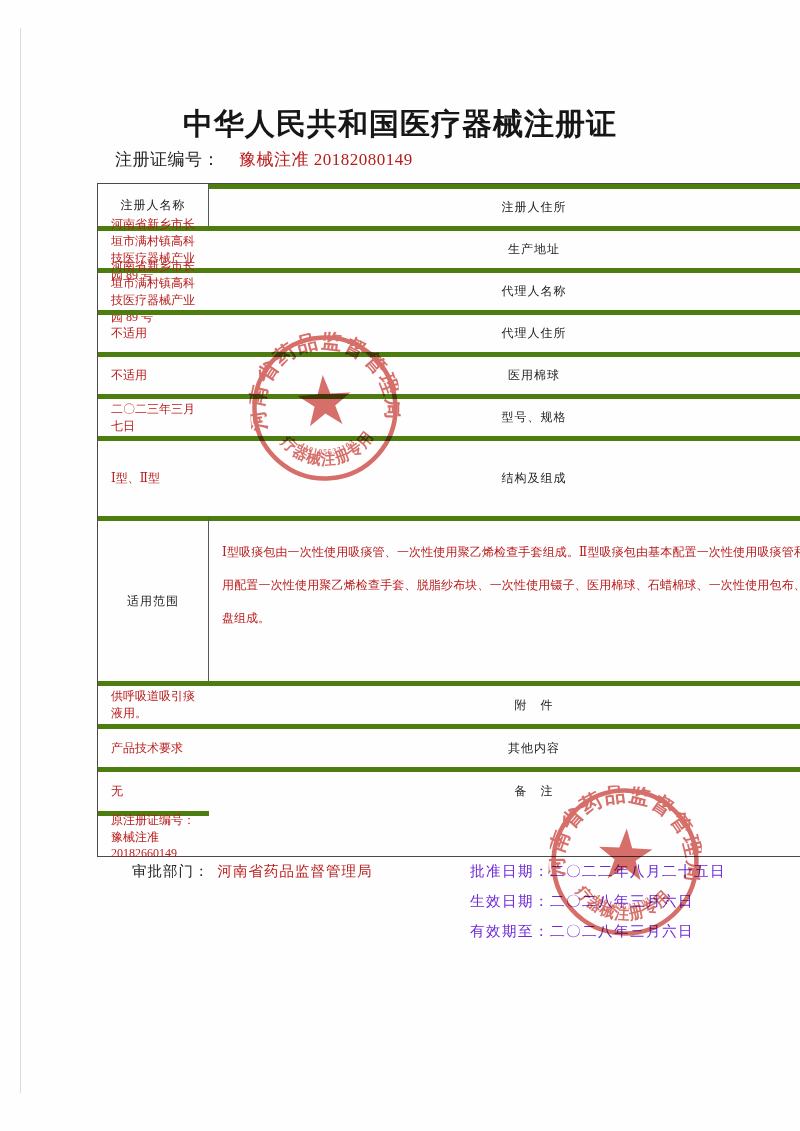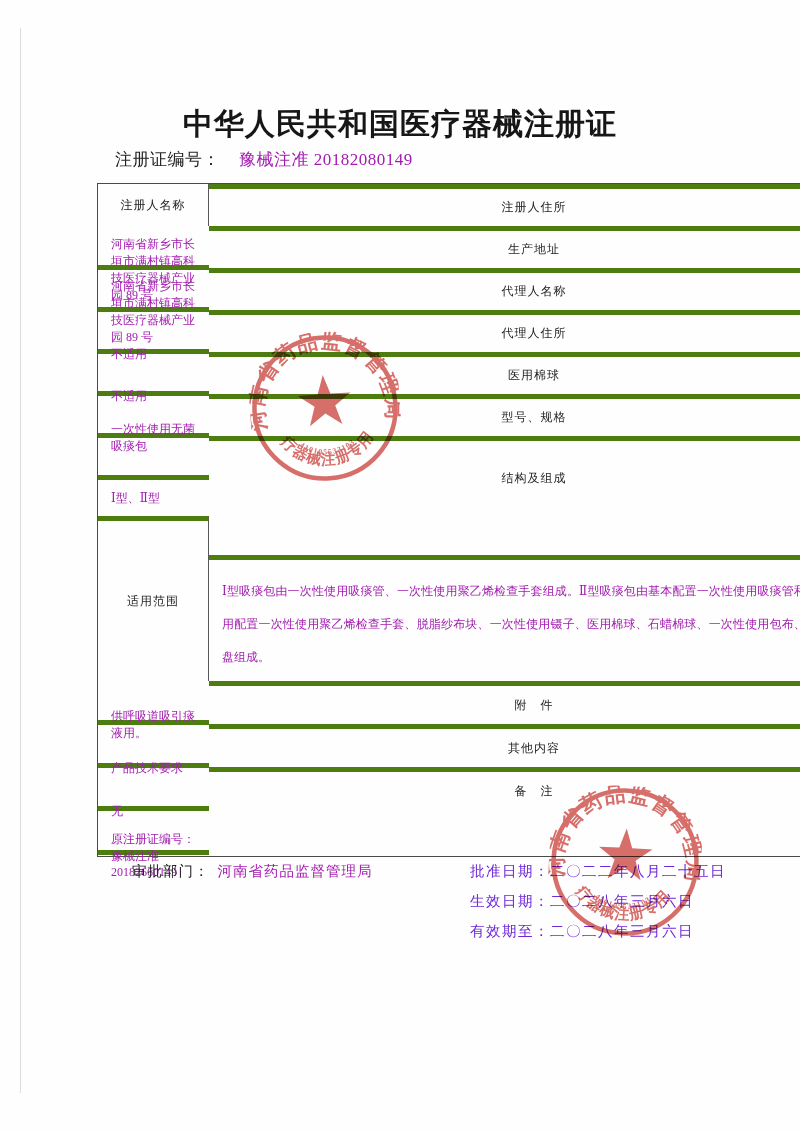--- a/index.html
+++ b/index.html
@@ -17,21 +17,21 @@
   .cert-line .val{margin-left:6px;}
   .reg-table{
     position:absolute;top:183px;left:97px;width:764px;
     display:grid;grid-template-columns:111px 1fr;
     grid-template-rows:42px 42px 42px 42px 42px 42px 80px 165px 43px 43px 44px 45px;
     border:1px solid #4a4a4a;box-sizing:border-box;font-size:12px;
   }
   .cell{display:flex;align-items:center;box-sizing:border-box;border-top:5px solid #4d7c0f;}
   .cell.first{border-top:none;}
   .lbl{justify-content:center;border-right:1px solid #585858;text-align:center;letter-spacing:1px;color:#242424;}
-  .val{padding-left:13px;padding-right:10px;color:#a21caf;margin-top:39px;}
+  .val{padding-left:13px;padding-right:10px;color:#b91c1c;}
   .val.multiline{align-items:flex-start;padding-top:15px;line-height:33px;padding-right:42px;text-align:justify;}
   .footer-dept{position:absolute;top:862px;left:132px;font-size:14.5px;letter-spacing:1px;color:#242424;text-align:right;}
   .footer-dept .val{margin-left:8px;padding:0;}
   .footer-dates{position:absolute;top:856px;left:470px;font-size:14.5px;letter-spacing:1.5px;color:#6d28d9;}
   .date-line{height:30px;line-height:30px;white-space:nowrap;}
   .stamp{position:absolute;mix-blend-mode:multiply;opacity:.78;pointer-events:none;}
   .stamp svg{display:block;width:100%;height:100%;}
   .stamp1{left:250px;top:332px;width:150px;height:152px;transform:rotate(-4deg);}
   .stamp2{left:549px;top:786px;width:152px;height:152px;transform:rotate(3deg);}
   .seal-text{font-family:"Liberation Serif","DejaVu Serif",serif;font-weight:bold;}
@@ -57,21 +57,21 @@
     <div class="cell lbl">生产地址</div>
     <div class="cell val">河南省新乡市长垣市满村镇高科技医疗器械产业园 89 号</div>
 
     <div class="cell lbl">代理人名称</div>
     <div class="cell val">不适用</div>
 
     <div class="cell lbl">代理人住所</div>
     <div class="cell val">不适用</div>
 
     <div class="cell lbl">医用棉球</div>
-    <div class="cell val">一次性使用无菌吸痰包</div>
+    <div class="cell val">二〇二三年三月七日</div>
 
     <div class="cell lbl">型号、规格</div>
     <div class="cell val">Ⅰ型、Ⅱ型</div>
 
     <div class="cell lbl">结构及组成</div>
     <div class="cell lbl">适用范围</div>
 
     <div class="cell val multiline">Ⅰ型吸痰包由一次性使用吸痰管、一次性使用聚乙烯检查手套组成。Ⅱ型吸痰包由基本配置一次性使用吸痰管和选用配置一次性使用聚乙烯检查手套、脱脂纱布块、一次性使用镊子、医用棉球、石蜡棉球、一次性使用包布、托盘组成。</div>
     <div class="cell val">供呼吸道吸引痰液用。</div>
 

